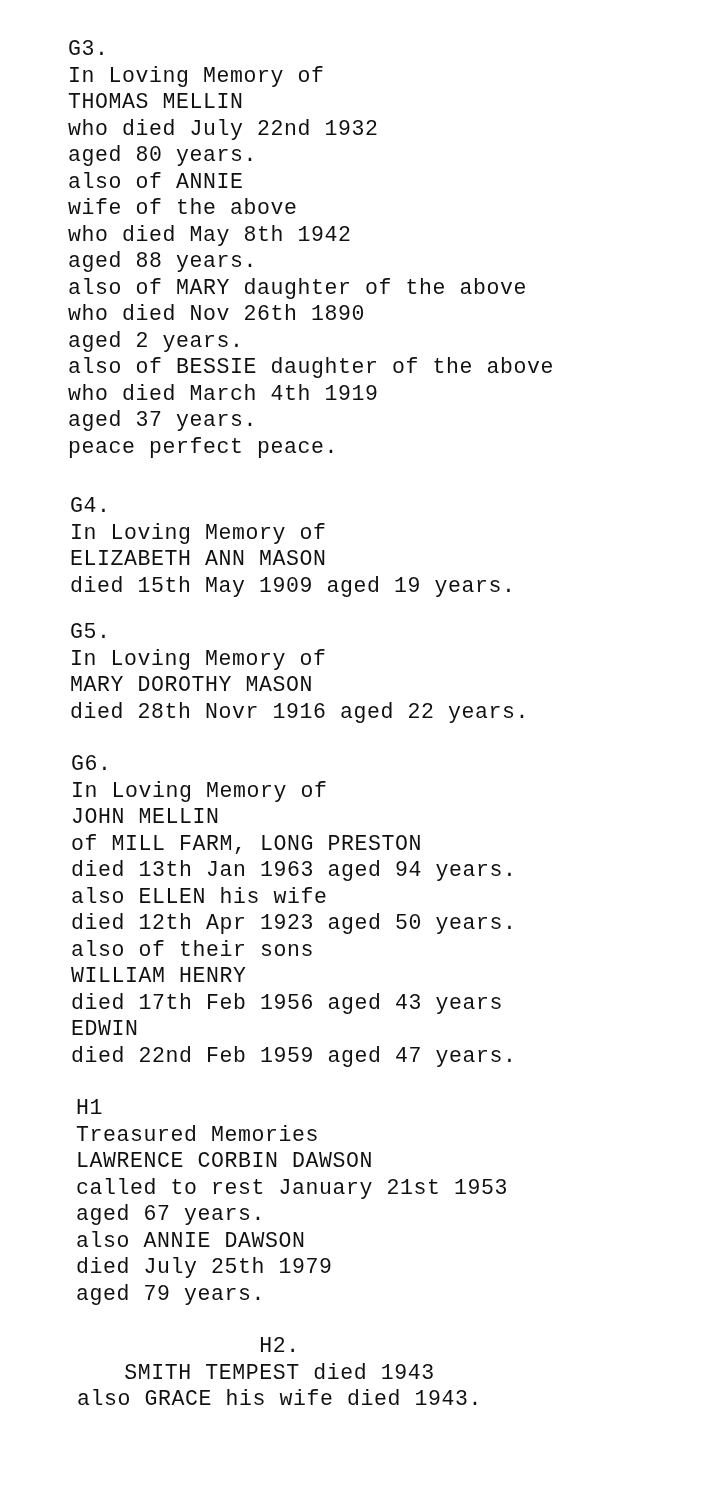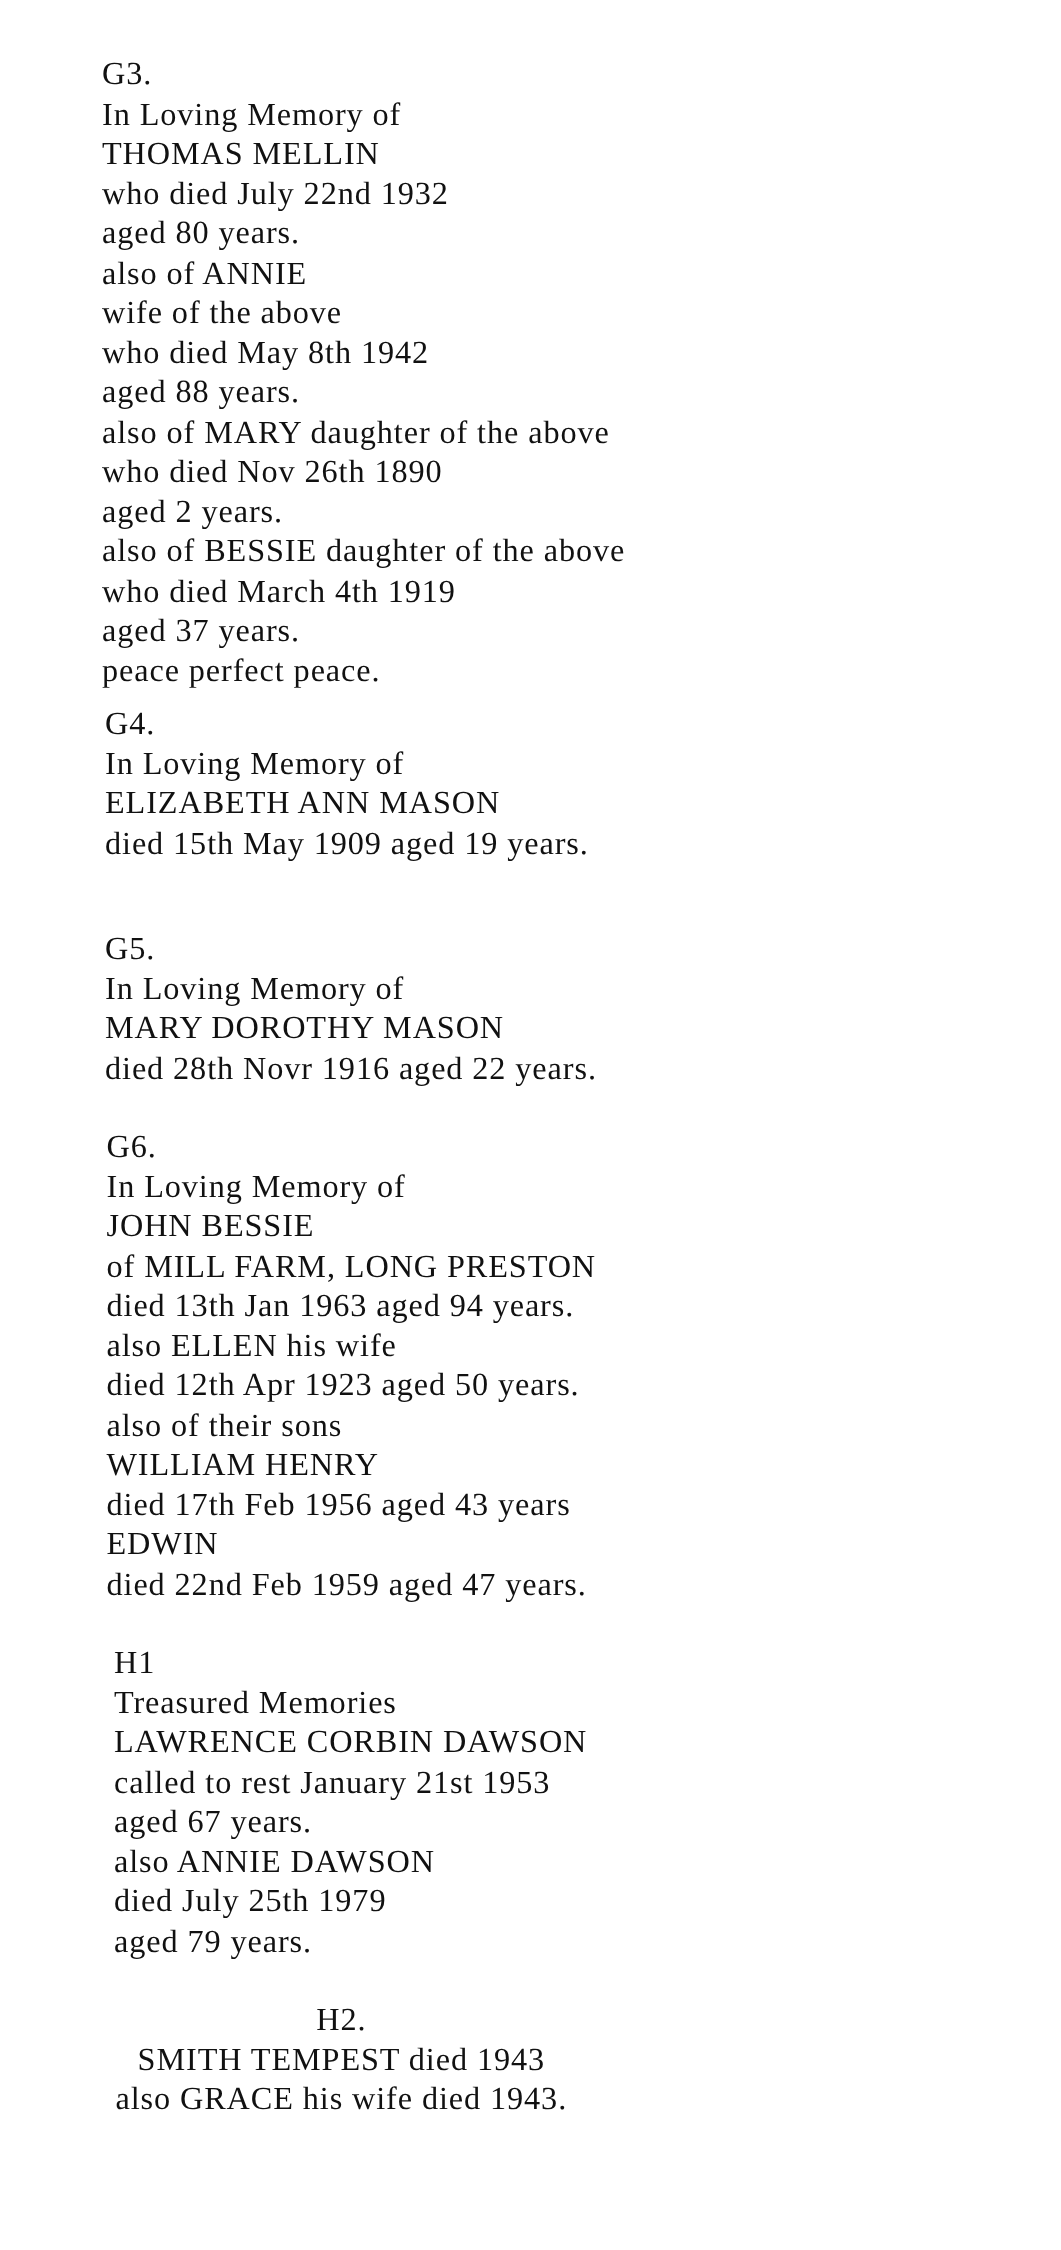--- a/index.html
+++ b/index.html
@@ -14,21 +14,20 @@
       overflow: hidden;
       font-family: "Liberation Mono", "DejaVu Sans Mono", monospace;
       color: #111111;
     }
     .page {
       position: absolute;
       left: 0;
       top: 0;
       width: 619px;
       height: 1500px;
-      font-family: Liberation Serif, serif;
     }
     .entry {
       position: absolute;
     }
     .line {
       display: block;
       white-space: pre;
       font-size: 21.5px;
       line-height: 26.5px;
       height: 26.5px;
@@ -52,38 +51,38 @@
     <span class="line">aged 88 years.</span>
     <span class="line">also of MARY daughter of the above</span>
     <span class="line">who died Nov 26th 1890</span>
     <span class="line">aged 2 years.</span>
     <span class="line">also of BESSIE daughter of the above</span>
     <span class="line">who died March 4th 1919</span>
     <span class="line">aged 37 years.</span>
     <span class="line">peace perfect peace.</span>
   </div>
 
-  <div class="entry" style="left:70px; top:469px;">
+  <div class="entry" style="left:70px; top:493px;">
     <span class="line">G4.</span>
     <span class="line">In Loving Memory of</span>
     <span class="line">ELIZABETH ANN MASON</span>
     <span class="line">died 15th May 1909 aged 19 years.</span>
   </div>
 
   <div class="entry" style="left:70px; top:619px;">
     <span class="line">G5.</span>
     <span class="line">In Loving Memory of</span>
     <span class="line">MARY DOROTHY MASON</span>
     <span class="line">died 28th Novr 1916 aged 22 years.</span>
   </div>
 
   <div class="entry" style="left:71px; top:751px;">
     <span class="line">G6.</span>
     <span class="line">In Loving Memory of</span>
-    <span class="line">JOHN BESSIE</span>
+    <span class="line">JOHN MELLIN</span>
     <span class="line">of MILL FARM, LONG PRESTON</span>
     <span class="line">died 13th Jan 1963 aged 94 years.</span>
     <span class="line">also ELLEN his wife</span>
     <span class="line">died 12th Apr 1923 aged 50 years.</span>
     <span class="line">also of their sons</span>
     <span class="line">WILLIAM HENRY</span>
     <span class="line">died 17th Feb 1956 aged 43 years</span>
     <span class="line">EDWIN</span>
     <span class="line">died 22nd Feb 1959 aged 47 years.</span>
   </div>

